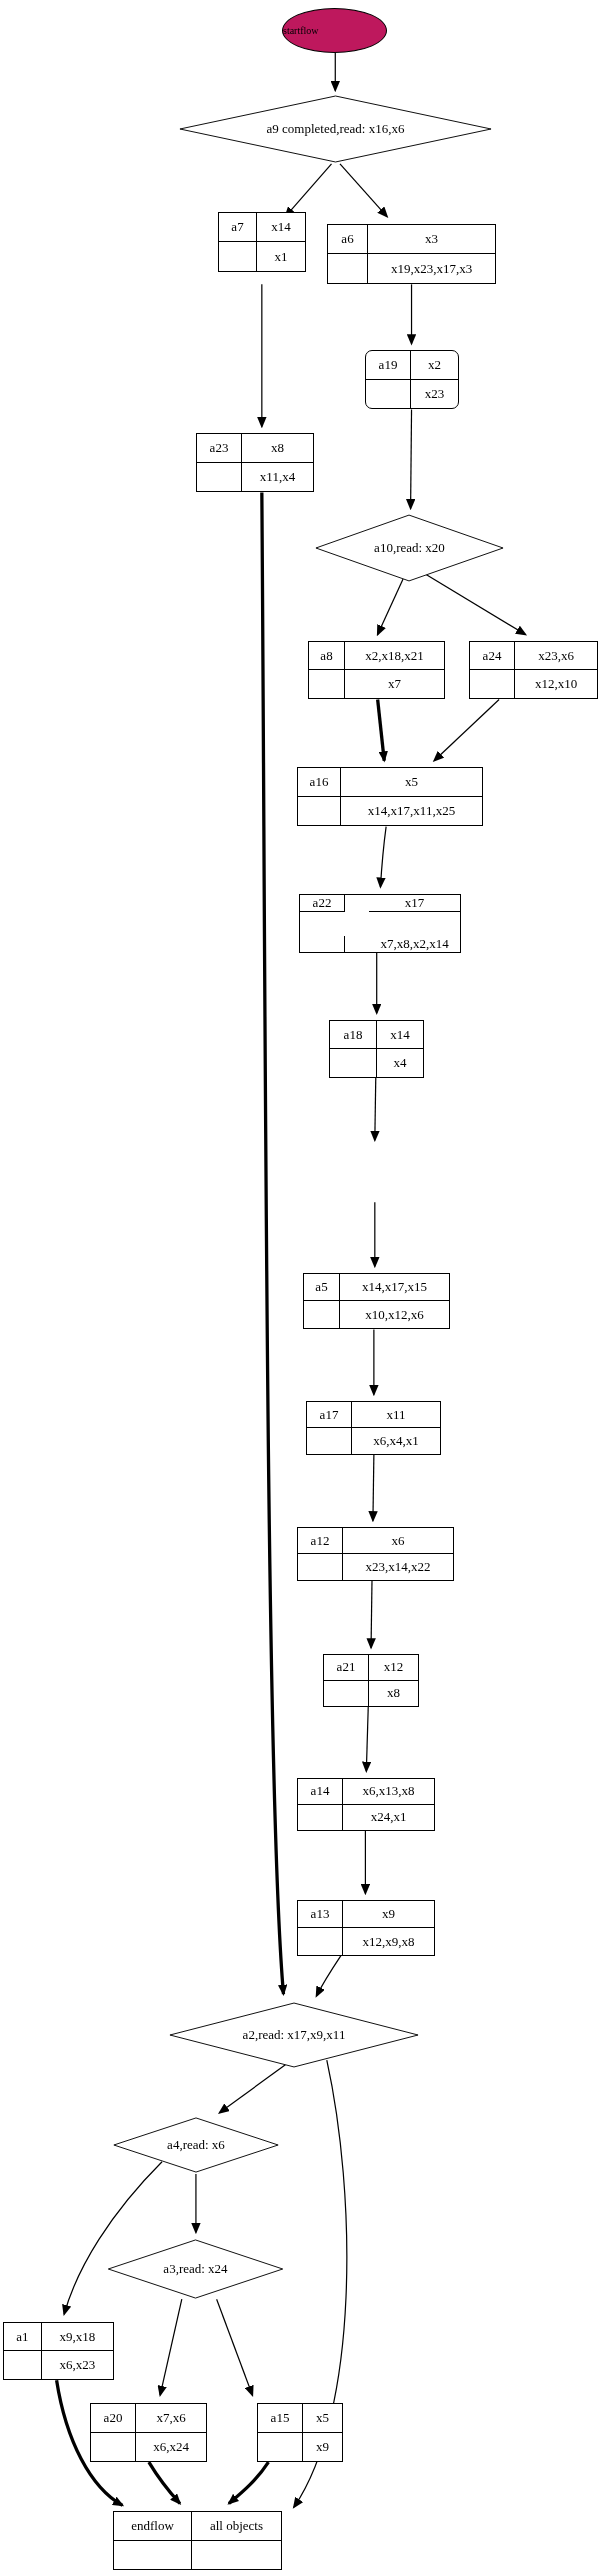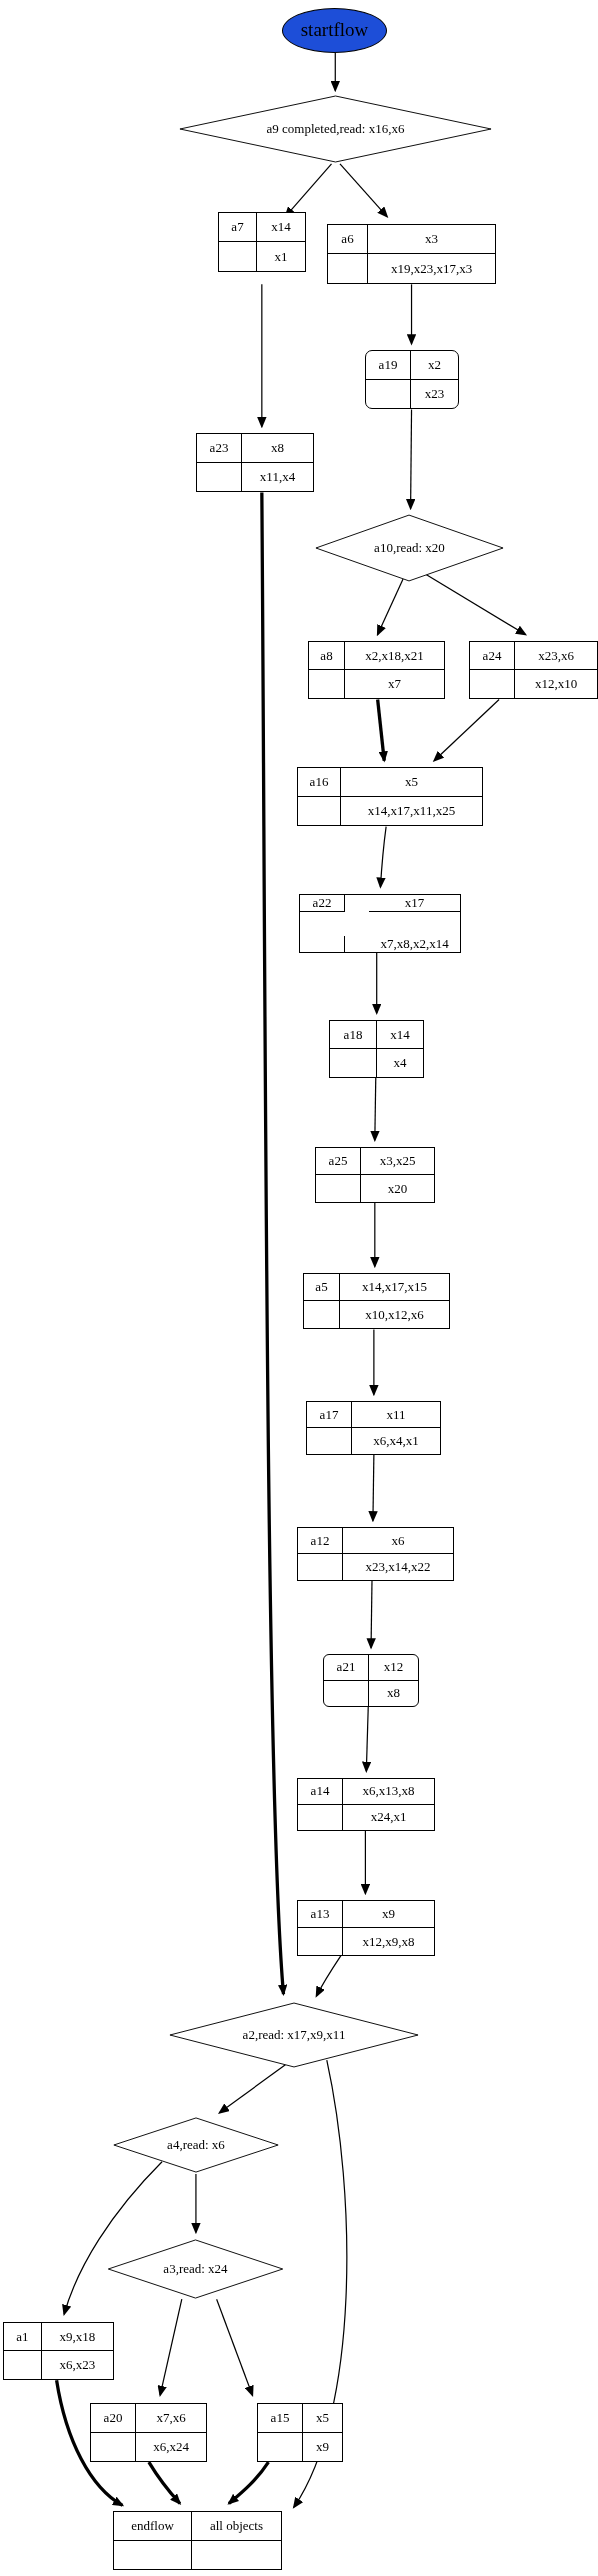--- a/index.html
+++ b/index.html
@@ -7,23 +7,23 @@
     position:relative;
     width:599px;height:2576px;
     background:#ffffff;
     font-family:"Liberation Serif", serif;
     color:#000;
   }
   #edges{position:absolute;left:0;top:0;z-index:0;}
   .node{position:absolute;z-index:1;box-sizing:border-box;}
   .ellipse{
     border:0.9px solid #000;border-radius:50%;
-    background:#1d4ed8;
-    display:flex;align-items:center;justify-content:center;
-    font-size:19px;
+    background:#be185d;
+    display:flex;align-items:center;
+    font-size:10px;
   }
   .diamond{background:transparent;}
   .diamond svg{position:absolute;left:0;top:0;}
   .diamond .dlabel{
     position:absolute;left:0;top:0;width:100%;height:100%;
     display:flex;align-items:center;justify-content:center;
     font-size:13px;white-space:nowrap;
   }
   .record{
     display:grid;
@@ -160,26 +160,20 @@
     <div class="cell c-bottom">x7,x8,x2,x14</div>
   </div>
 
   <div class="node record" style="left:329px;top:1020px;width:95px;height:58px;--lw:47px;">
     <div class="cell c-name">a18</div>
     <div class="cell c-top">x14</div>
     <div class="cell c-blank"></div>
     <div class="cell c-bottom">x4</div>
   </div>
 
-  <div class="node record" style="left:315px;top:1147px;width:120px;height:56px;--lw:45px;">
-    <div class="cell c-name">a25</div>
-    <div class="cell c-top">x3,x25</div>
-    <div class="cell c-blank"></div>
-    <div class="cell c-bottom">x20</div>
-  </div>
 
   <div class="node record" style="left:303px;top:1273px;width:147px;height:56px;--lw:36px;">
     <div class="cell c-name">a5</div>
     <div class="cell c-top">x14,x17,x15</div>
     <div class="cell c-blank"></div>
     <div class="cell c-bottom">x10,x12,x6</div>
   </div>
 
   <div class="node record" style="left:306px;top:1401px;width:135px;height:54px;--lw:45px;">
     <div class="cell c-name">a17</div>
@@ -188,21 +182,21 @@
     <div class="cell c-bottom">x6,x4,x1</div>
   </div>
 
   <div class="node record" style="left:297px;top:1527px;width:157px;height:54px;--lw:45px;">
     <div class="cell c-name">a12</div>
     <div class="cell c-top">x6</div>
     <div class="cell c-blank"></div>
     <div class="cell c-bottom">x23,x14,x22</div>
   </div>
 
-  <div class="node record" style="left:323px;top:1654px;width:96px;height:53px;border-radius:6px;--lw:45px;">
+  <div class="node record" style="left:323px;top:1654px;width:96px;height:53px;--lw:45px;">
     <div class="cell c-name">a21</div>
     <div class="cell c-top">x12</div>
     <div class="cell c-blank"></div>
     <div class="cell c-bottom">x8</div>
   </div>
 
   <div class="node record" style="left:297px;top:1778px;width:138px;height:53px;--lw:45px;">
     <div class="cell c-name">a14</div>
     <div class="cell c-top">x6,x13,x8</div>
     <div class="cell c-blank"></div>

